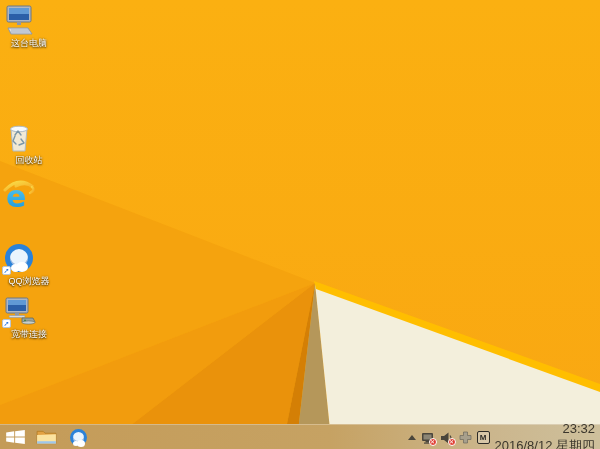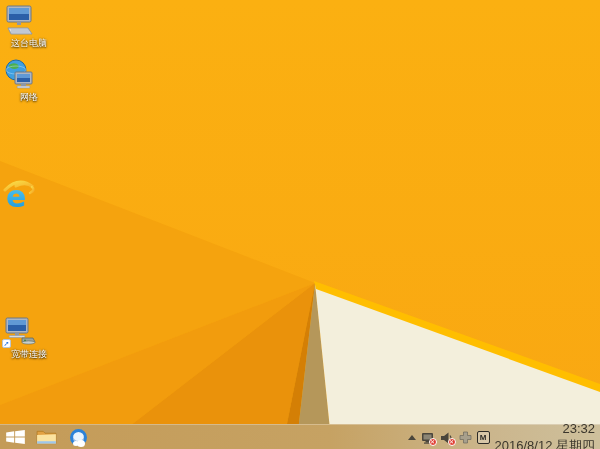--- a/index.html
+++ b/index.html
@@ -99,37 +99,31 @@
         <rect x="7" y="3" width="20" height="12" fill="#2b5fa8"></rect>
         <rect x="7" y="3" width="20" height="6" fill="#6ea8e0" opacity=".8"></rect>
         <rect x="15" y="17" width="4" height="3" fill="#8d97a5"></rect>
         <path d="M6 23 L26 23 L30 29 L9 29 Z" fill="#d7dce3" stroke="#8d97a5" stroke-width="1"></path>
         <path d="M9 25 h18 M8.2 27 h19.5" stroke="#9aa4b2" stroke-width=".7" fill="none"></path>
       </svg>
     </span>
     <span class="label">这台电脑</span>
   </div>
 
-  <div class="desktop-icon" style="top:59px">
+
+  <div class="desktop-icon" style="top:122px">
     <span class="glyph">
       <svg viewBox="0 0 34 32" width="34" height="32">
-        <circle cx="14" cy="11" r="10" fill="#3f9fe0" stroke="#1c6aa8" stroke-width="1"></circle>
-        <path d="M7 6 q4 -3 8 -1 q3 2 1 4 q-4 2 -7 0 q-3 -1 -2 -3 Z" fill="#4caf50"></path>
-        <path d="M16 13 q5 -1 6 3 q-1 4 -5 3 q-3 -2 -1 -6 Z" fill="#66bb6a"></path>
-        <ellipse cx="14" cy="11" rx="10" ry="4" fill="none" stroke="#bde4ff" stroke-width=".6" opacity=".8"></ellipse>
-        <rect x="13" y="13" width="17" height="12" rx="1" fill="#aeb6c2" stroke="#6d7684" stroke-width="1"></rect>
-        <rect x="15" y="15" width="13" height="8" fill="#2b5fa8"></rect>
-        <rect x="15" y="15" width="13" height="4" fill="#6ea8e0" opacity=".8"></rect>
-        <rect x="19" y="25" width="5" height="2" fill="#8d97a5"></rect>
-        <rect x="15" y="27" width="13" height="2" rx="1" fill="#d7dce3" stroke="#8d97a5" stroke-width=".6"></rect>
-      </svg>
-    </span>
-    <span class="label">网络</span>
-  </div>
-
+        <path d="M9 7 L25 7 L23 29 L11 29 Z" fill="#eef3f7" fill-opacity=".85" stroke="#aebac4" stroke-width="1"></path>
+        <ellipse cx="17" cy="7" rx="8.5" ry="2.8" fill="#f8fbfd" stroke="#aebac4" stroke-width="1"></ellipse>
+        <path d="M13 13 l3 -4 l3 4 M19 17 l3 4 l-5 2 M14 22 l-3 -3 l2 -5" stroke="#7c97a8" stroke-width="1.4" fill="none" stroke-linecap="round" stroke-linejoin="round"></path>
+      </svg>
+    </span>
+    <span class="label">回收站</span>
+  </div>
 
   <div class="desktop-icon" style="top:180px">
     <span class="glyph">
       <svg viewBox="0 0 34 34" width="34" height="34">
         <defs>
           <linearGradient id="ieG" x1="0" y1="0" x2="0" y2="1">
             <stop offset="0" stop-color="#5fd0f7"></stop>
               <stop offset="1" stop-color="#1793d6"></stop>
           </linearGradient>
           <linearGradient id="swG" x1="0" y1="0" x2="1" y2="1">
@@ -137,22 +131,33 @@
               <stop offset="1" stop-color="#f5a623"></stop>
           </linearGradient>
         </defs>
         <text x="4" y="27" font-family="'DejaVu Sans',sans-serif" font-size="30" font-weight="bold" fill="url(#ieG)">e</text>
         <path d="M3 10 Q17 -4 31 7 Q24 1 14 6" fill="none" stroke="url(#swG)" stroke-width="3" stroke-linecap="round"></path>
         <path d="M30 7 Q34 10 28 13" fill="none" stroke="url(#swG)" stroke-width="2.4" stroke-linecap="round"></path>
       </svg>
     </span>
   </div>
 
-
-  <div class="desktop-icon" style="top:316px">
+  <div class="desktop-icon" style="top:243px">
+    <span class="glyph" style="height:32px">
+      <span class="qq-logo" style="position:absolute;left:2px;top:0">
+        <span class="qq-ring"></span>
+        <span class="qq-cloud qq-c1"></span>
+        <span class="qq-cloud qq-c2"></span>
+      </span>
+      <span class="shortcut-badge">➚</span>
+    </span>
+    <span class="label">QQ浏览器</span>
+  </div>
+
+  <div class="desktop-icon" style="top:296px">
     <span class="glyph">
       <svg viewBox="0 0 34 32" width="34" height="32">
         <rect x="4" y="2" width="22" height="15" rx="1.5" fill="#aeb6c2" stroke="#6d7684" stroke-width="1"></rect>
         <rect x="6" y="4" width="18" height="11" fill="#2b5fa8"></rect>
         <rect x="6" y="4" width="18" height="5" fill="#6ea8e0" opacity=".8"></rect>
         <rect x="13" y="17" width="4" height="2.5" fill="#8d97a5"></rect>
         <rect x="7" y="19.5" width="16" height="2" rx="1" fill="#d7dce3" stroke="#8d97a5" stroke-width=".6"></rect>
         <path d="M20 22 h11 l2 4 h-13 z" fill="#9aa49c" stroke="#5f6a63" stroke-width=".8"></path>
         <ellipse cx="26.5" cy="26.5" rx="6.5" ry="1.6" fill="#c7cfc9" stroke="#5f6a63" stroke-width=".6"></ellipse>
         <circle cx="23" cy="24.4" r=".8" fill="#2e7d32"></circle>

